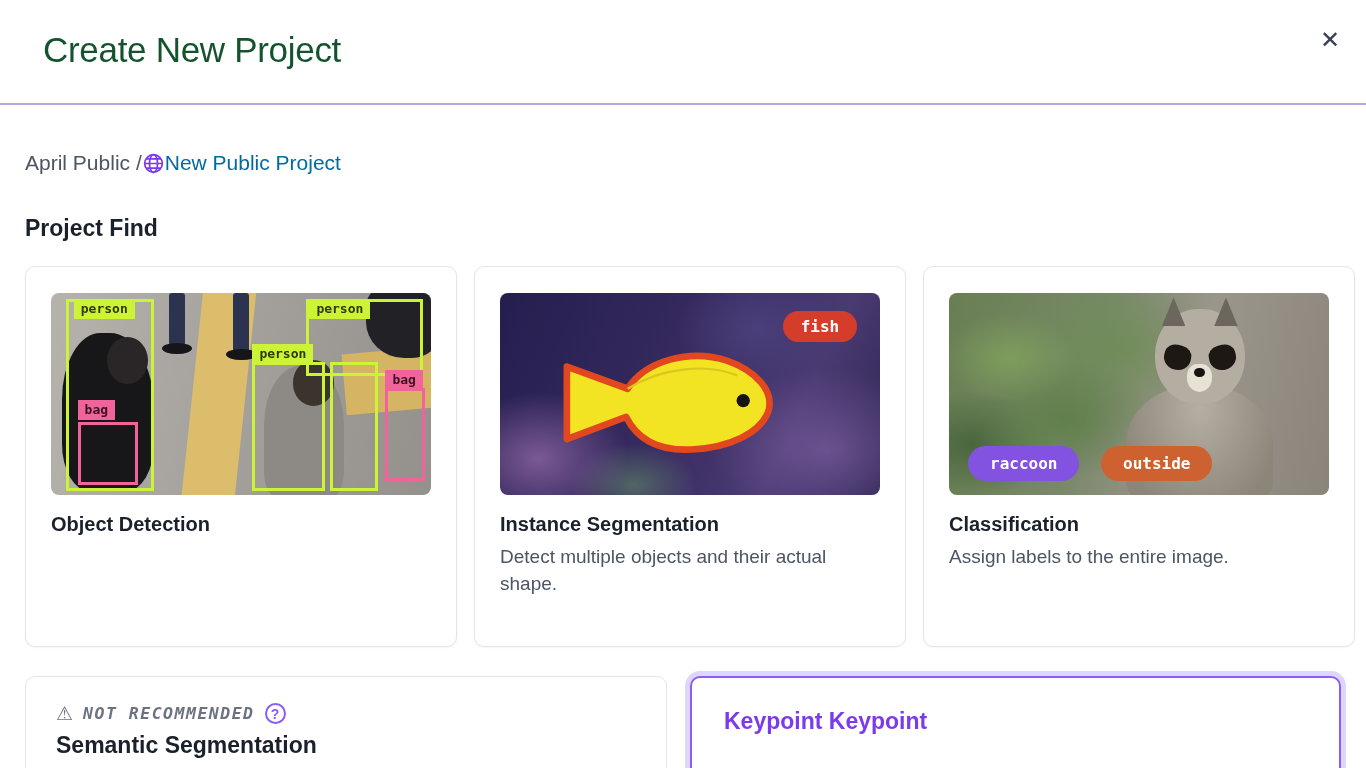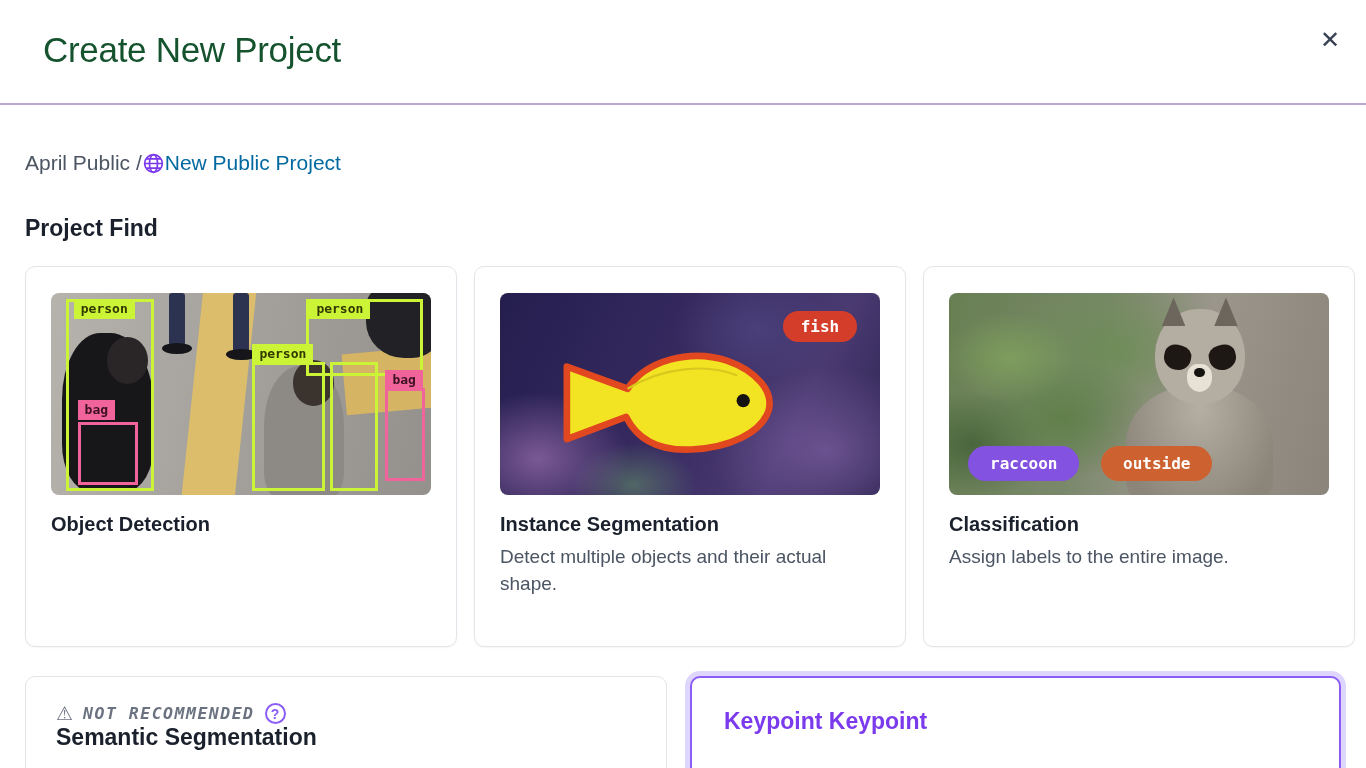--- a/index.html
+++ b/index.html
@@ -36,21 +36,21 @@
     border-radius:10px; padding:26px 30px; cursor:pointer; }
   .card-sm.selected { width:651px; border:2px solid #8b5cf6;
     box-shadow:0 0 0 5px rgba(196,181,253,.55); padding:30px 32px; }
   .badge-row { display:flex; align-items:center; gap:10px; color:#6b7280; }
   .warn-icon { font-size:19px; color:#6b7280; line-height:1; }
   .badge-text { font-family:"DejaVu Sans Mono", monospace; font-style:italic; font-weight:700;
     font-size:16.5px; letter-spacing:1.5px; color:#6b7280; }
   .help-icon { width:21px; height:21px; border-radius:50%; border:2px solid #8b5cf6;
     color:#8b5cf6; font-size:14px; font-weight:700; display:flex; align-items:center;
     justify-content:center; cursor:pointer; background:#fff; }
-  .card-sm-title { font-size:23px; font-weight:700; color:#1a202c; }
+  .card-sm-title { margin-top:8px; font-size:23px; font-weight:700; color:#1a202c; }
   .card-sm-title.purple { color:#7c3aed; margin-top:0; }
   .card-sm-desc { margin-top:9px; font-size:19px; color:#4b5563; }
 
   
   .ann-box { position:absolute; border:3px solid #ccf437; }
   .ann-box.pink { border-color:#f0649b; }
   .chip { position:absolute; font-family:"DejaVu Sans Mono", monospace; font-weight:700;
     font-size:13px; padding:2px 7px; background:#ccf437; color:#313800; line-height:1.2; }
   .chip.pink { background:#f0649b; color:#3d1020; }
   .pill { position:absolute; font-family:"DejaVu Sans Mono", monospace; font-weight:700;

